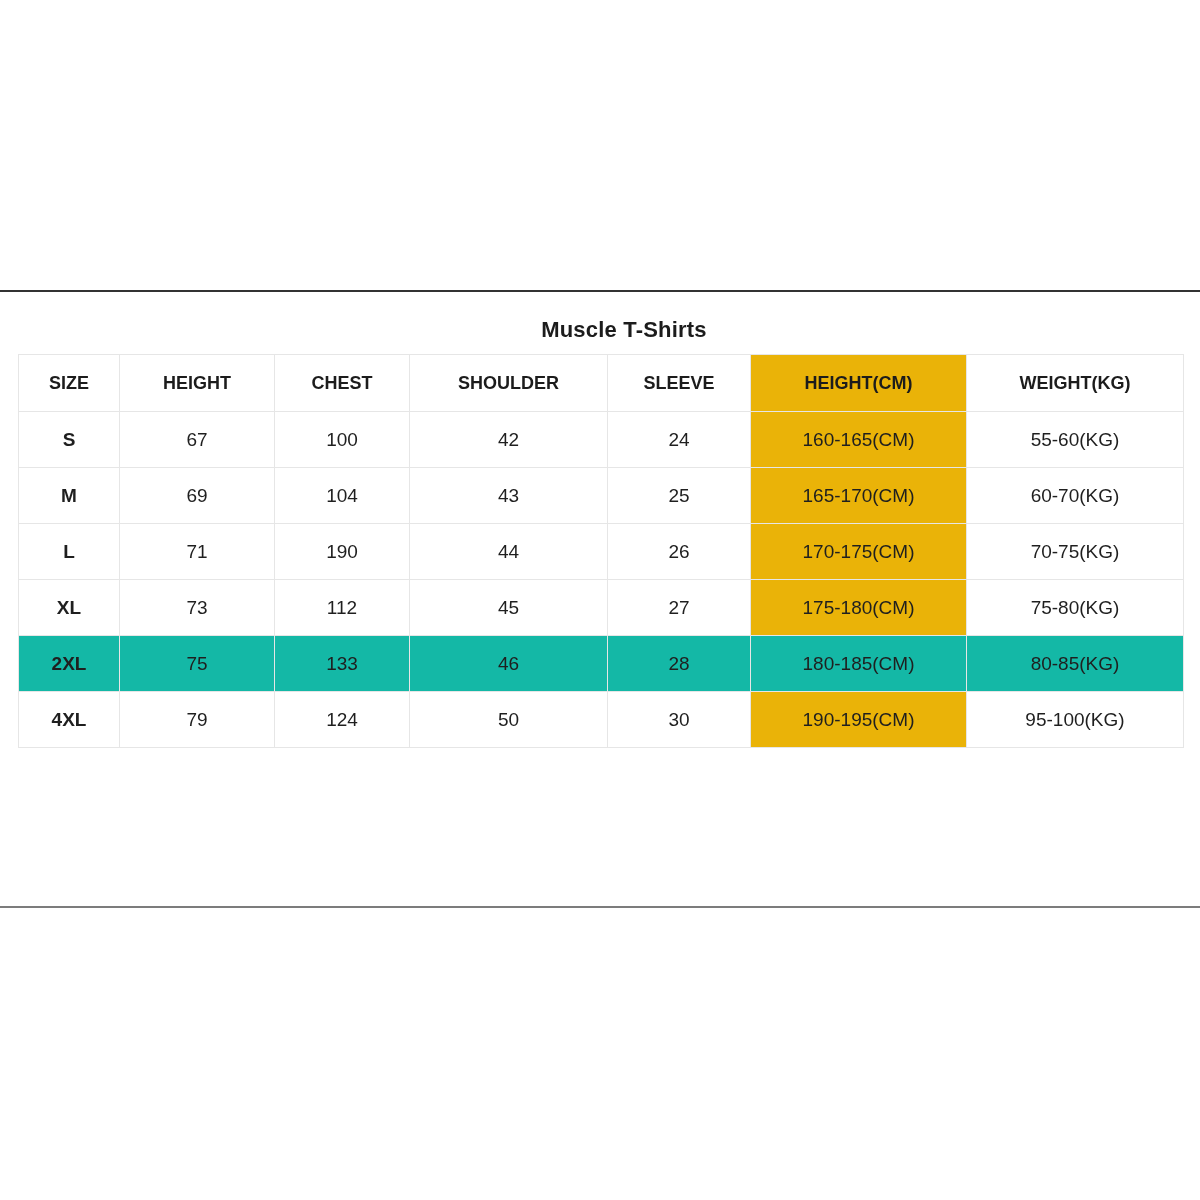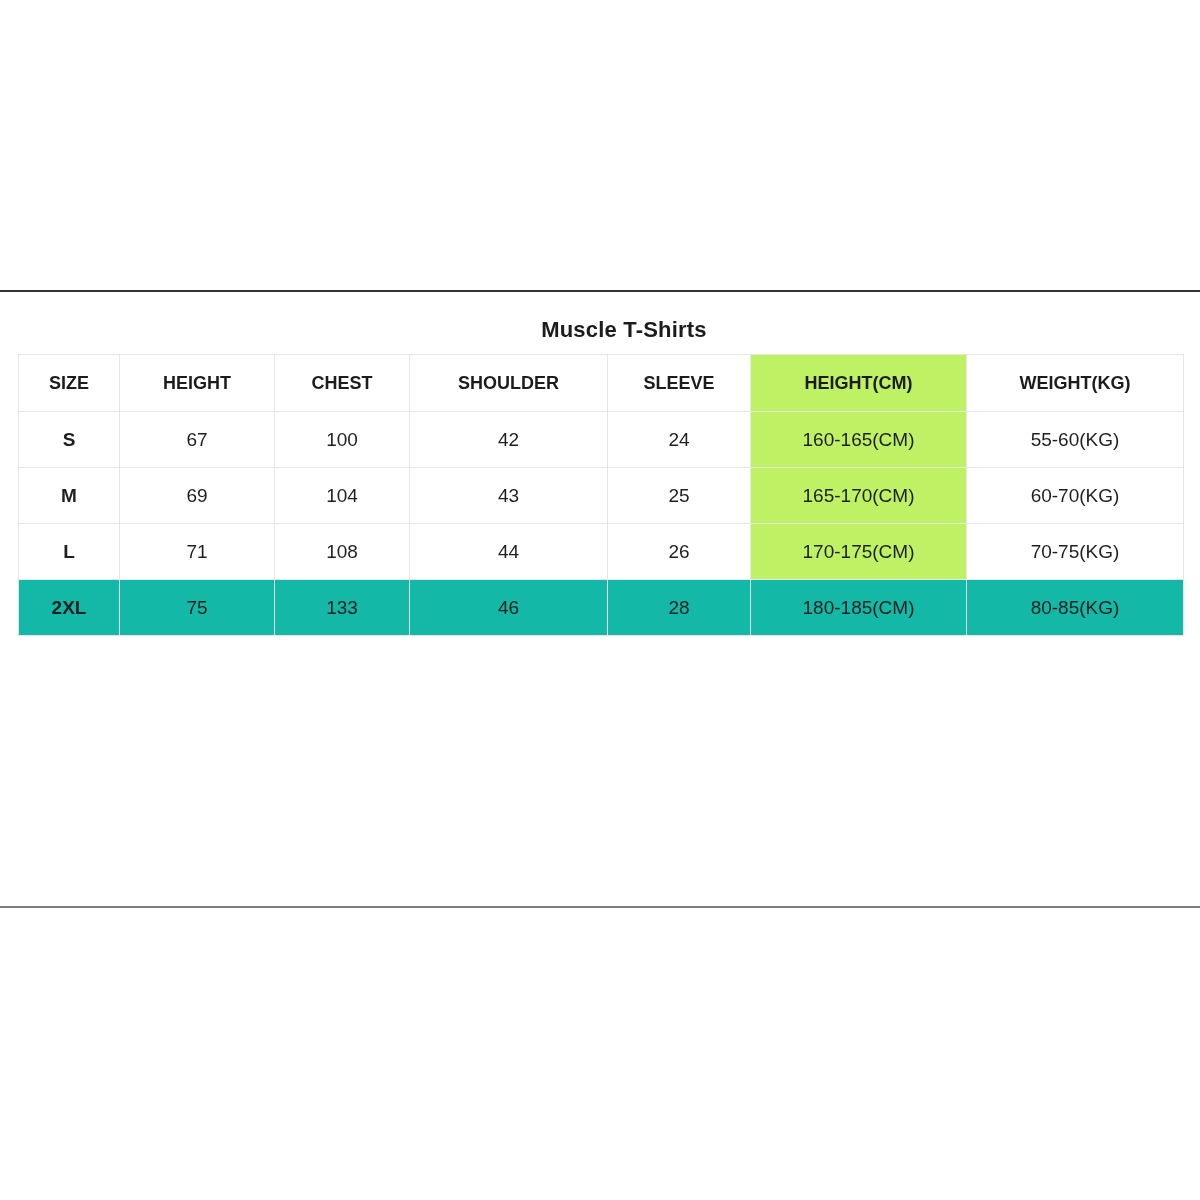--- a/index.html
+++ b/index.html
@@ -70,21 +70,21 @@
   .size-table td {
     height: 55px;
     font-size: 19px;
     font-weight: 400;
     background: #ffffff;
   }
   .size-table td.c-size {
     font-weight: 700;
   }
   .size-table .c-height {
-    background: #bef264;
+    background: #eab308;
   }
   .size-table tr.row-hl td {
     background: #14b8a6;
   }
 </style>
 </head>
 <body>
 
 <div class="top-rule"></div>
 
@@ -127,36 +127,54 @@
       <td>104</td>
       <td>43</td>
       <td>25</td>
       <td class="c-height">165-170(CM)</td>
       <td>60-70(KG)</td>
     </tr>
 
     <tr>
       <td class="c-size">L</td>
       <td>71</td>
-      <td>108</td>
+      <td>190</td>
       <td>44</td>
       <td>26</td>
       <td class="c-height">170-175(CM)</td>
       <td>70-75(KG)</td>
     </tr>
 
+    <tr>
+      <td class="c-size">XL</td>
+      <td>73</td>
+      <td>112</td>
+      <td>45</td>
+      <td>27</td>
+      <td class="c-height">175-180(CM)</td>
+      <td>75-80(KG)</td>
+    </tr>
 
     <tr class="row-hl">
       <td class="c-size">2XL</td>
       <td>75</td>
       <td>133</td>
       <td>46</td>
       <td>28</td>
       <td class="c-height">180-185(CM)</td>
       <td>80-85(KG)</td>
     </tr>
 
 
+    <tr>
+      <td class="c-size">4XL</td>
+      <td>79</td>
+      <td>124</td>
+      <td>50</td>
+      <td>30</td>
+      <td class="c-height">190-195(CM)</td>
+      <td>95-100(KG)</td>
+    </tr>
 
   </tbody>
 </table>
 
 <div class="bottom-rule"></div>
 
 </body></html>

